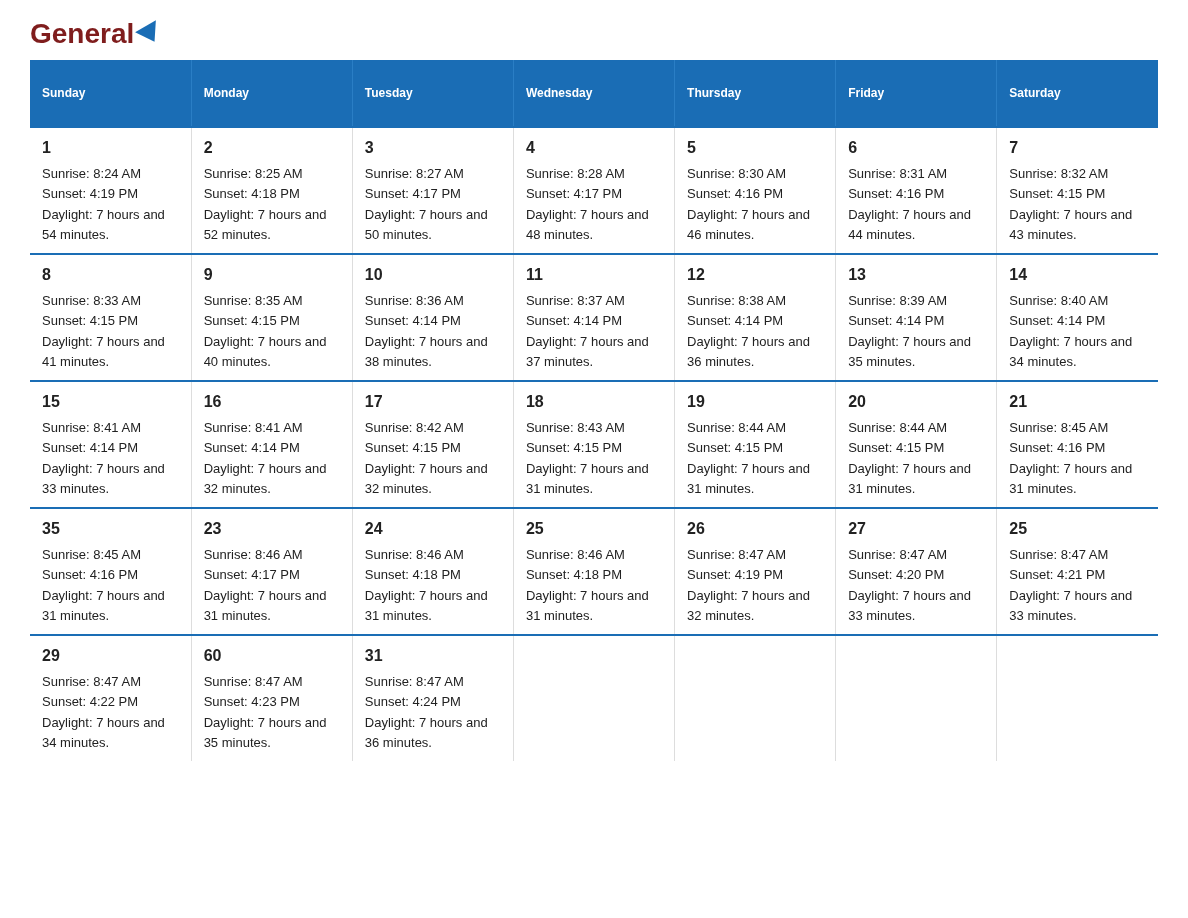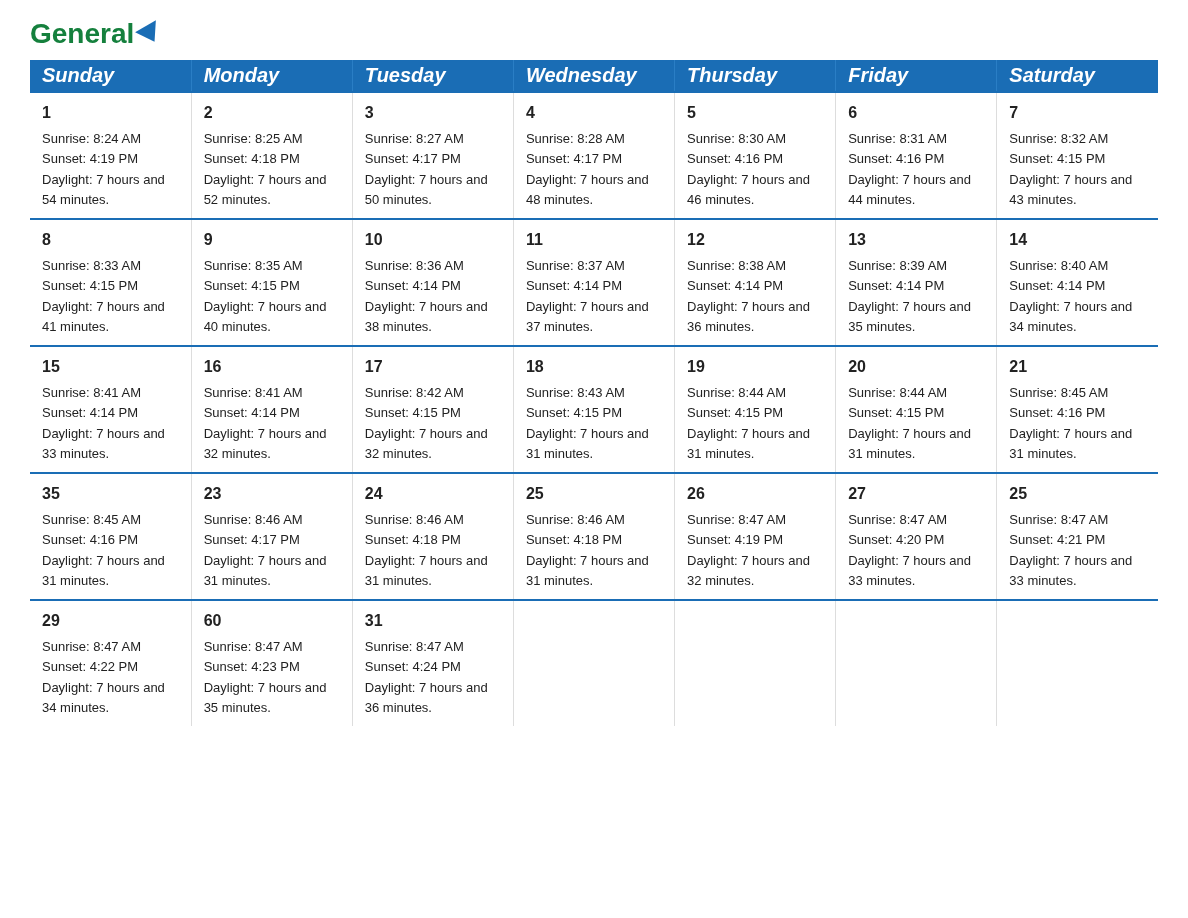--- a/index.html
+++ b/index.html
@@ -18,21 +18,21 @@
       margin-bottom: 10px;
     }
     .logo {
       display: flex;
       flex-direction: column;
       align-items: flex-start;
     }
     .logo-general {
       font-size: 28px;
       font-weight: bold;
-      color: #15803d;
+      color: #7f1d1d;
       line-height: 1;
     }
     .logo-general span {
       color: #1a6db5;
     }
     .logo-blue {
       font-size: 22px;
       font-weight: bold;
       color: #1a6db5;
       margin-top: 2px;
@@ -68,26 +68,25 @@
     .calendar {
       width: 100%;
       border-collapse: collapse;
       margin-top: 10px;
     }
     .calendar thead tr {
       background-color: #1a6db5;
     }
     .calendar thead th {
       color: #fff;
-      font-size: 20px;
-      font-weight: bold;
-      padding: 4px 12px;
+      font-size: 12px;
+      font-weight: bold;
+      padding: 26px 12px;
       text-align: left;
       border-right: 1px solid #2a7ec5;
-      font-style: italic;
     }
     .calendar thead th:last-child {
       border-right: none;
     }
     .calendar tbody tr {
       border-top: 2px solid #1a6db5;
     }
     .calendar tbody td {
       vertical-align: top;
       padding: 8px 12px;

